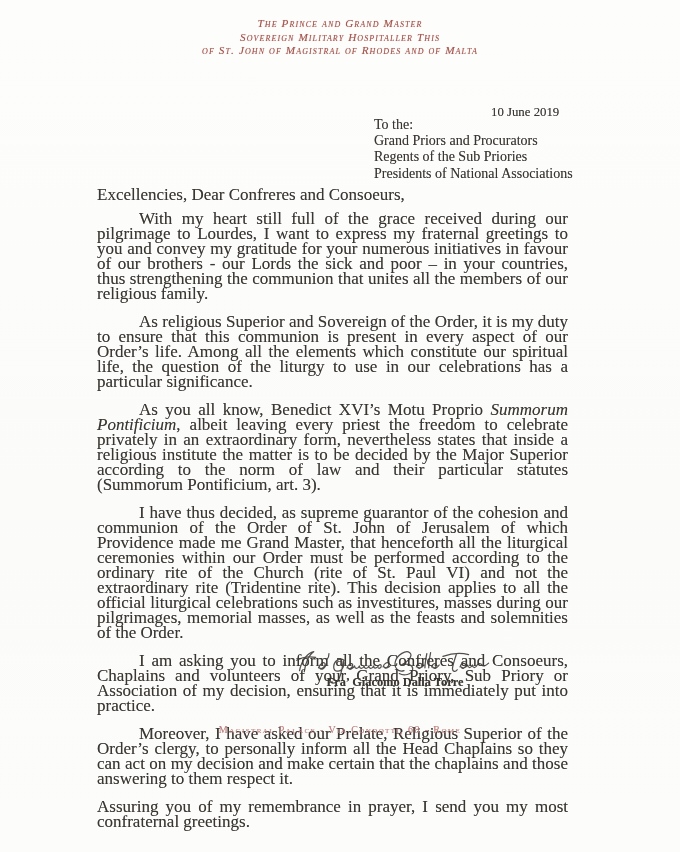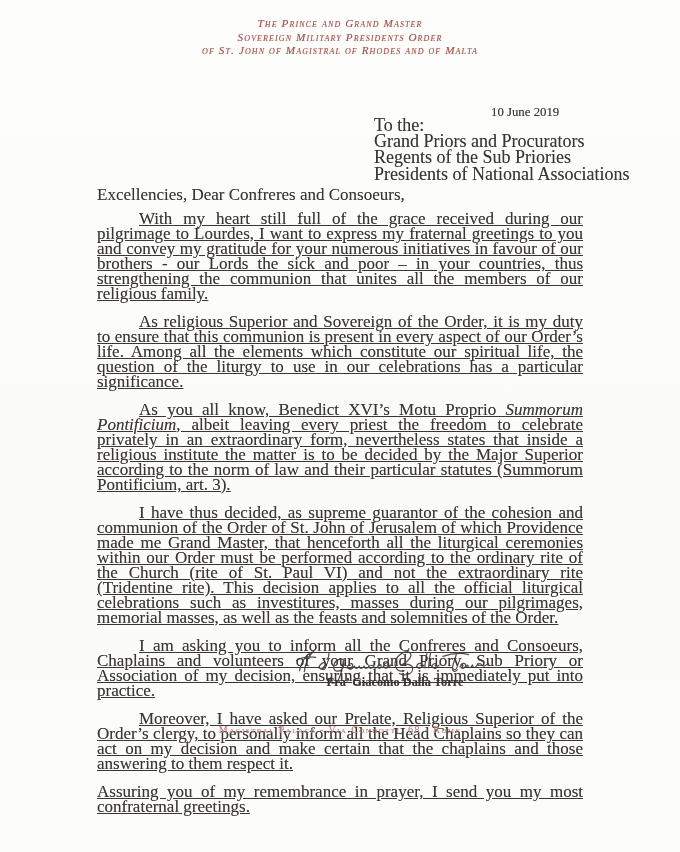--- a/index.html
+++ b/index.html
@@ -29,35 +29,34 @@
   
   .date {
     position: absolute; top: 77px; left: 491px;
     font-size: 12.8px; color: #3a3632;
     text-shadow: 0 0 0.6px rgba(58,54,50,0.45);
     margin-top: 28px;
   }
   
   .addressee {
     position: absolute; top: 117px; left: 374px;
-    font-size: 18px; line-height: 16.2px; color: #3a3632;
+    font-size: 14px; line-height: 16.2px; color: #3a3632;
     text-shadow: 0 0 0.6px rgba(58,54,50,0.45);
   }
   
   .content {
     position: absolute; top: 187px; left: 97px; width: 487px;
     font-size: 17px; line-height: 15px; color: #3a3632;
     text-shadow: 0 0 0.6px rgba(58,54,50,0.45);
   }
   .salutation { margin: 0 0 9px 0; }
   .content p {
-    margin: 0 1px 13px 0;
+    margin: 0 16px 13px 0;
     text-align: justify;
     text-indent: 42px;
-    text-decoration: underline;
   }
   .content p.no-indent { text-indent: 0; }
   .italic { font-style: italic; }
   
   .signature-block {
     position: absolute; top: 646px; left: 285px; width: 220px;
     text-align: center;
   }
   .signature-svg { display: block; margin: 0 auto; }
   .signature-typed {
@@ -76,21 +75,21 @@
     text-shadow: 0 0 0.6px rgba(190,130,128,0.5);
   }
 </style>
 </head>
 <body>
 
 <div class="page">
 
   <div class="letterhead">
     <div>The Prince and Grand Master</div>
-    <div>Sovereign Military Presidents Order</div>
+    <div>Sovereign Military Hospitaller This</div>
     <div>of St. John of Magistral of Rhodes and of Malta</div>
   </div>
 
   <div class="date">10 June 2019</div>
 
   <div class="addressee">
     <div>To the:</div>
     <div>Grand Priors and Procurators</div>
     <div>Regents of the Sub Priories</div>
     <div>Presidents of National Associations</div>

